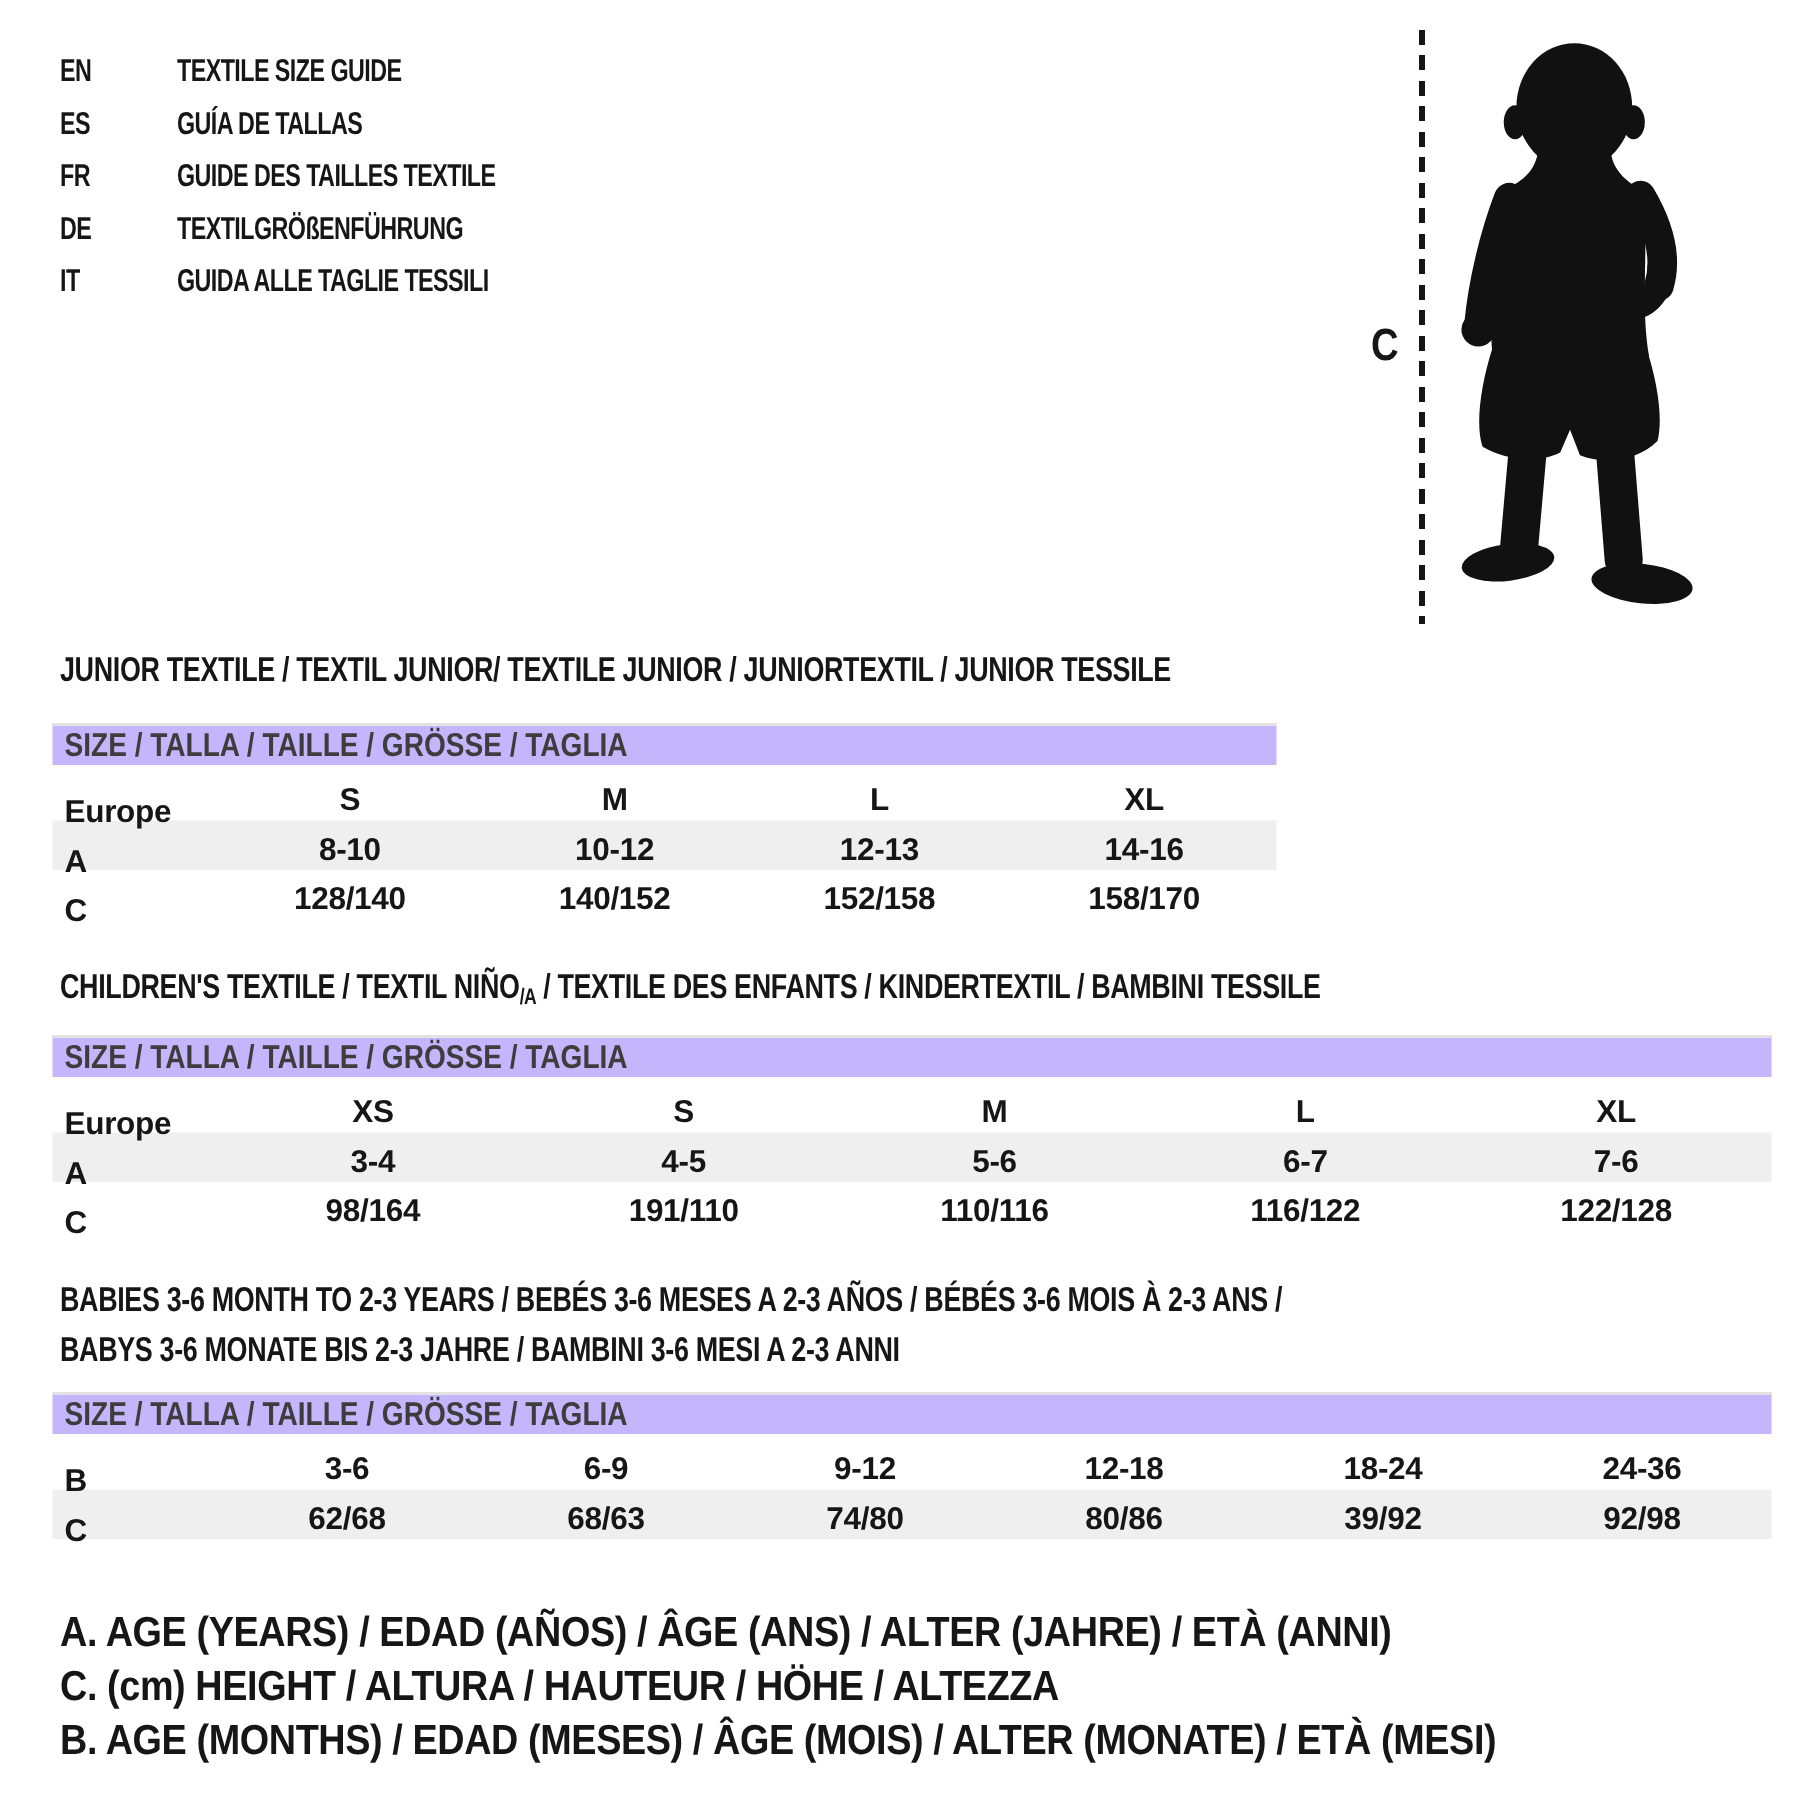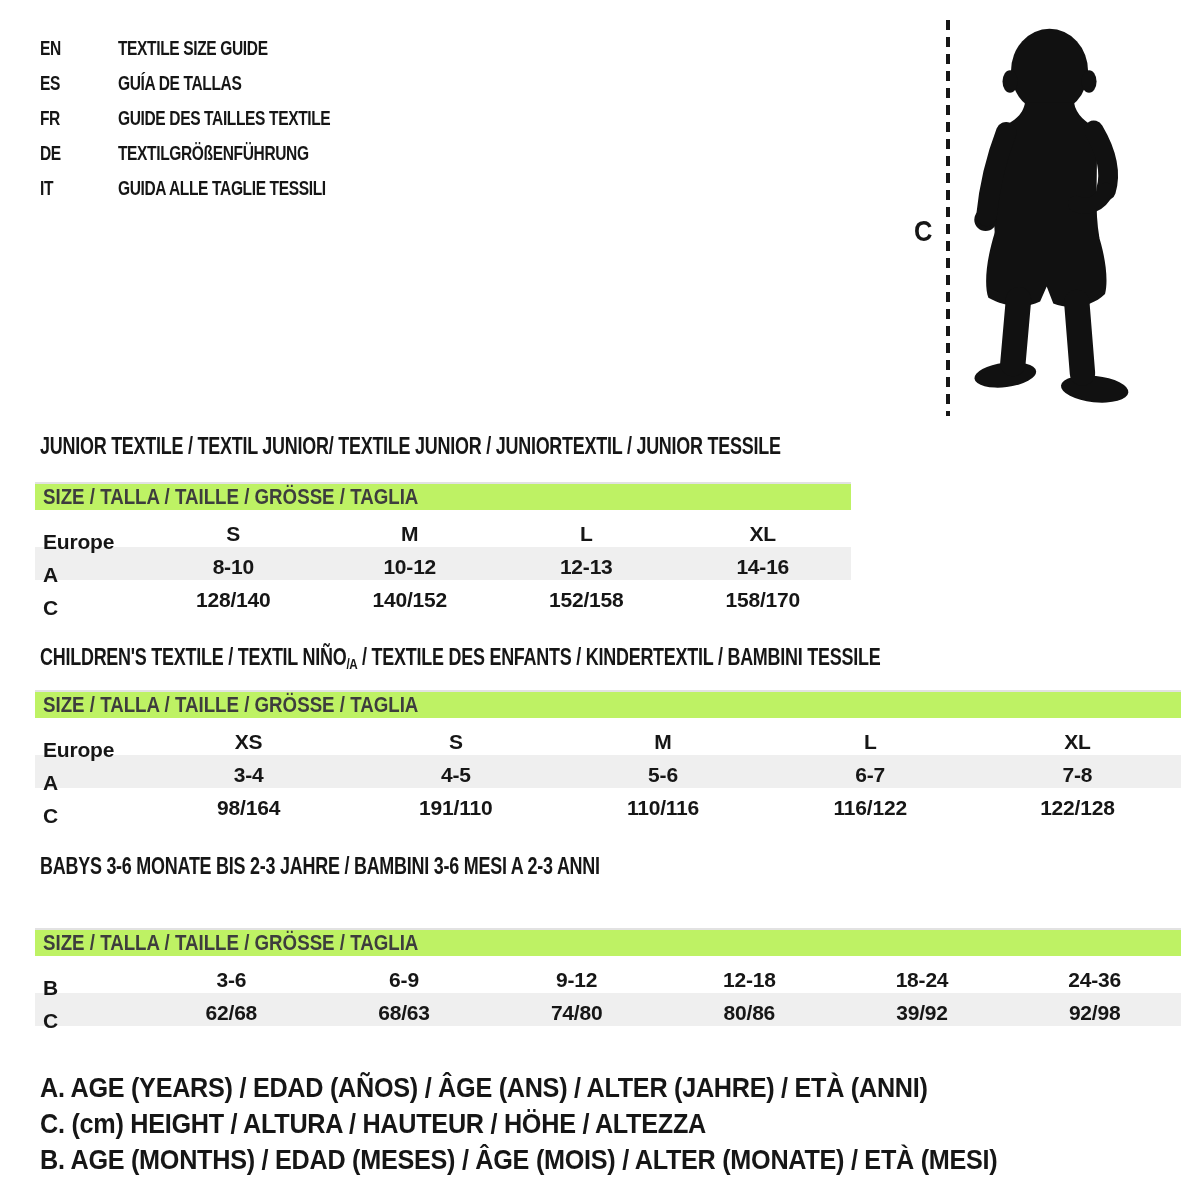--- a/index.html
+++ b/index.html
@@ -34,21 +34,21 @@
   #children-title { left:40px; top:641px; }
   #babies-title   { left:40px; top:850px; }
   .subA { font-size:15px; vertical-align:-4px; letter-spacing:-0.5px; }
 
   
   .size-table { position:absolute; left:35px; }
   #junior-table   { top:482px; width:816px;  }
   #children-table { top:690px; width:1146px; }
   #babies-table   { top:928px; width:1146px; }
   .thead {
-    height:28px; background:#bef264; color:#3d3d3d; display:flex; align-items:center;
+    height:28px; background:#c4b5fd; color:#3d3d3d; display:flex; align-items:center;
     padding-left:8px; font-size:22px; margin-bottom:4px;
     border-top:2px solid #e2e2e2;
   }
   .trow { display:grid; height:33px; align-items:center; font-size:21px; letter-spacing:-0.2px; }
   .cols4 { grid-template-columns:110px repeat(4,1fr); }
   .cols5 { grid-template-columns:110px repeat(5,1fr); }
   .cols6 { grid-template-columns:110px repeat(6,1fr); }
   .trow.alt { background:#efefef; }
   .tlabel { padding-left:8px;margin-top:16px; }
   .cell { text-align:center; }
@@ -151,33 +151,34 @@
       <span class="cell">M</span>
       <span class="cell">L</span>
       <span class="cell">XL</span>
     </div>
     <div class="trow cols5 alt">
       <span class="tlabel">A</span>
       <span class="cell">3-4</span>
       <span class="cell">4-5</span>
       <span class="cell">5-6</span>
       <span class="cell">6-7</span>
-      <span class="cell">7-8</span>
+      <span class="cell">7-6</span>
     </div>
     <div class="trow cols5">
       <span class="tlabel">C</span>
       <span class="cell">98/164</span>
       <span class="cell">191/110</span>
       <span class="cell">110/116</span>
       <span class="cell">116/122</span>
       <span class="cell">122/128</span>
     </div>
   </div>
 
   <div class="sec-title" id="babies-title">
+    <div><span class="cx78">BABIES 3-6 MONTH TO 2-3 YEARS / BEBÉS 3-6 MESES A 2-3 AÑOS / BÉBÉS 3-6 MOIS À 2-3 ANS /</span></div>
     <div><span class="cx78">BABYS 3-6 MONATE BIS 2-3 JAHRE / BAMBINI 3-6 MESI A 2-3 ANNI</span></div>
   </div>
   <div class="size-table" id="babies-table">
     <div class="thead">
       <span class="cx85">SIZE / TALLA / TAILLE / GRÖSSE / TAGLIA</span>
     </div>
     <div class="trow cols6">
       <span class="tlabel">B</span>
       <span class="cell">3-6</span>
       <span class="cell">6-9</span>

